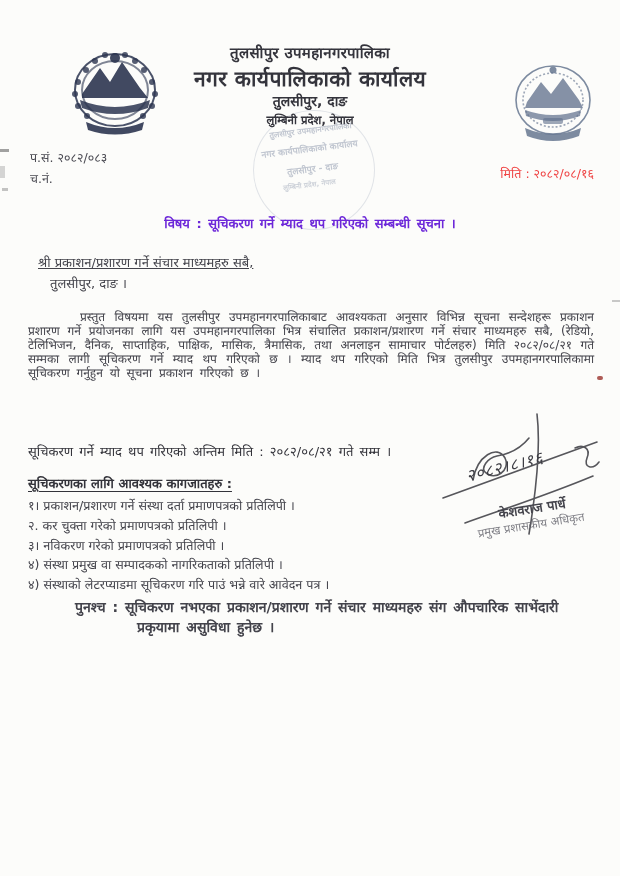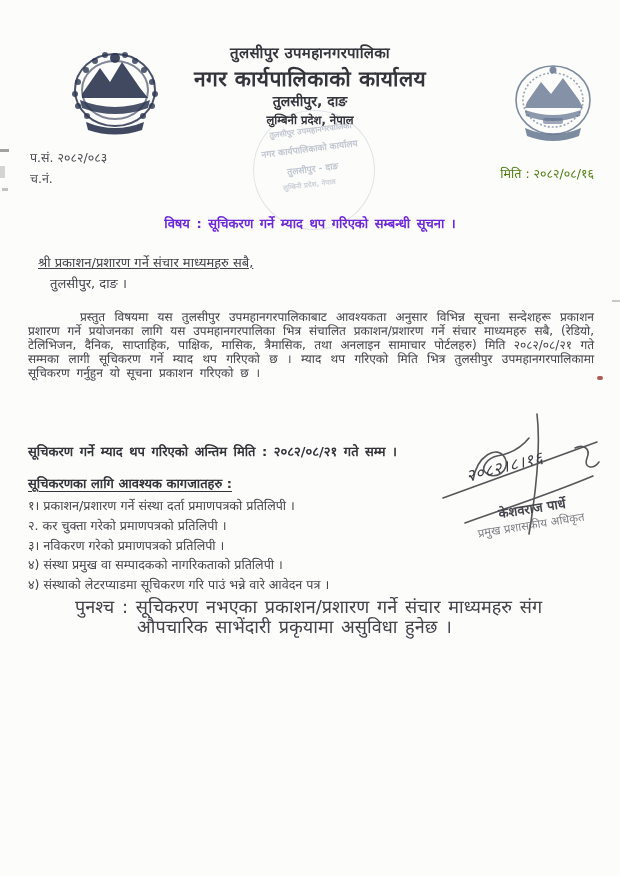--- a/index.html
+++ b/index.html
@@ -25,38 +25,38 @@
   
   .emblem{display:block;}
   
   .stamp{left:235px;top:122px;width:170px;height:110px;opacity:.5;}
   .stamp .ring{position:absolute;left:18px;top:-12px;width:120px;height:118px;
     border:1.5px solid #97a2b6;border-radius:50%;opacity:.55;}
   .stamp .st{position:absolute;color:#8792a8;white-space:nowrap;transform:rotate(-7deg);
     font-weight:bold;}
   
   .refs{left:30px;top:147px;font-size:12.5px;line-height:21px;color:#4a4a52;}
-  .dateline{right:26px;top:165px;font-size:12.5px;color:#4d7c0f;}
+  .dateline{right:26px;top:165px;font-size:12.5px;color:#ef4444;}
   
   .subject{left:0;right:0;top:214px;text-align:center;font-size:13px;font-weight:bold;
     color:#6d28d9;word-spacing:2px;}
   
   .addr1{left:38px;top:253px;font-size:13px;text-decoration:underline;}
   .addr2{left:50px;top:274px;font-size:13px;}
   
   .para{left:28px;top:310px;width:566px;font-size:12px;line-height:14px;
     text-align:justify;text-align-last:left;text-indent:52px;word-spacing:3px;}
-  .deadline{left:28px;top:442px;font-size:13px;font-weight:bold;color:#33333a;word-spacing:2px;}
+  .deadline{left:28px;top:442px;font-size:13px;font-weight:normal;color:#33333a;word-spacing:2px;}
   
   .docs-head{left:28px;top:474px;font-size:13px;font-weight:bold;color:#33333a;
     text-decoration:underline;text-underline-offset:3px;text-align:center;}
   .docs-list{left:28px;top:496px;width:480px;font-size:12.6px;line-height:19.8px;}
   
-  .ps{left:75px;top:597px;width:520px;font-size:18px;line-height:20px;
-    padding-left:62px;text-indent:-62px;box-sizing:border-box;word-spacing:2px;}
+  .ps{left:75px;top:597px;width:520px;font-size:14px;line-height:20px;
+    padding-left:62px;text-indent:-62px;box-sizing:border-box;word-spacing:2px;font-weight:bold;}
   
   .sig-svg{left:425px;top:408px;}
   .sig-date{left:465px;top:455px;font-size:16px;font-style:italic;color:#3d3d44;
     transform:rotate(-14deg);letter-spacing:1px;}
   .sig-name{left:452px;top:499px;width:160px;text-align:center;font-size:13px;font-weight:bold;
     color:#45454d;transform:rotate(-9deg);}
   .sig-title{left:436px;top:517px;width:190px;text-align:center;font-size:11.5px;
     color:#5d5d66;opacity:.8;transform:rotate(-9deg);}
   
   .mark{position:absolute;background:#8a8a8a;}

